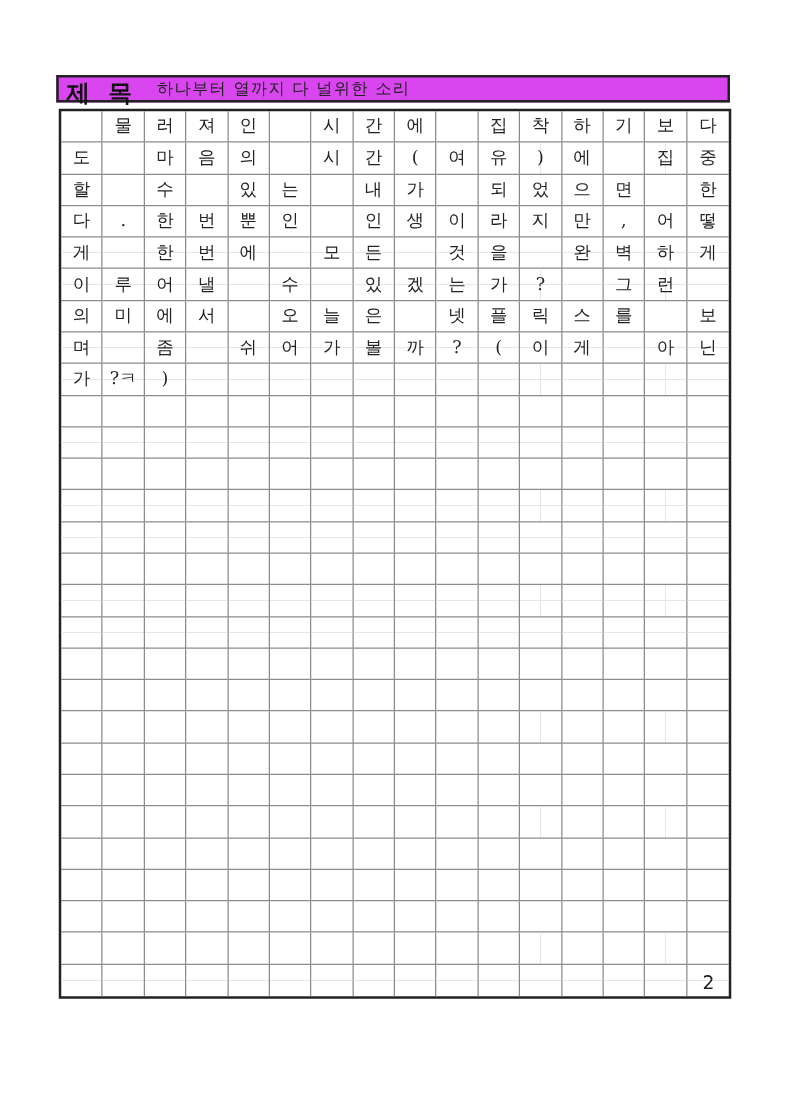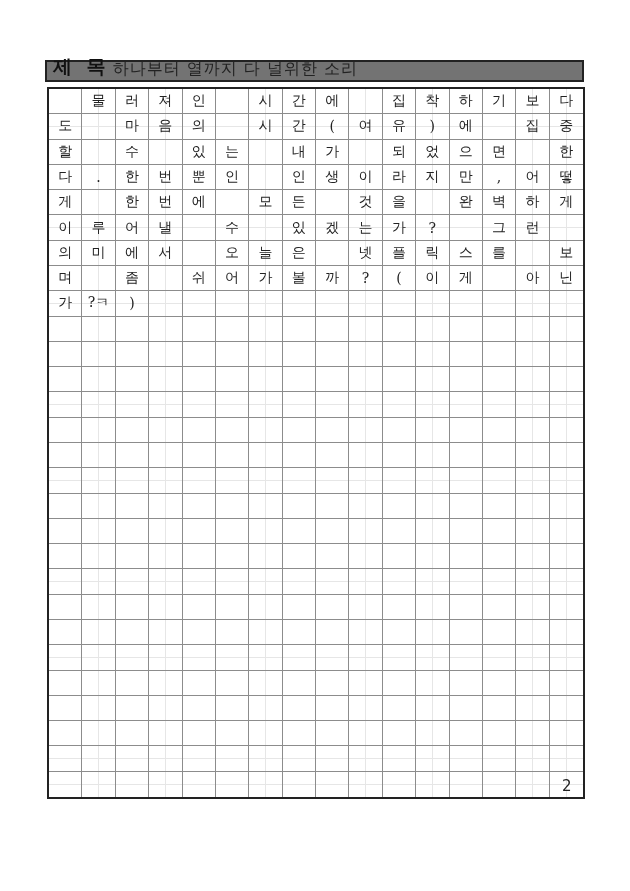--- a/index.html
+++ b/index.html
@@ -1,19 +1,19 @@
 <!DOCTYPE html>
 <html><head>
 <meta charset="utf-8">
 <style>
   html,body{margin:0;padding:0;background:#ffffff;}
   body{width:630px;height:891px;position:relative;overflow:hidden;font-family:"DejaVu Sans",sans-serif;}
-  .title-box{position:absolute;left:45px;top:60px;width:539px;height:22px;border:2px solid #222;background:#737373;box-sizing:border-box;display:flex;align-items:flex-end;}
+  .title-box{position:absolute;left:45px;top:60px;width:539px;height:22px;border:2px solid #222;background:#d946ef;box-sizing:border-box;display:flex;align-items:flex-start;}
   .title-label{font-family:"DejaVu Sans",sans-serif;font-weight:bold;font-size:19px;color:#111;margin-left:6px;letter-spacing:4px;}
-  .title-text{font-family:"DejaVu Serif",serif;font-size:16px;color:#222;margin-left:3px;letter-spacing:1px;}
+  .title-text{font-family:"DejaVu Serif",serif;font-size:13px;color:#222;margin-left:16px;letter-spacing:1px;}
   .grid{position:absolute;left:47px;top:87px;width:538px;height:712px;border:2px solid #222;box-sizing:border-box;display:grid;grid-template-columns:repeat(16,1fr);grid-template-rows:repeat(28,1fr);}
   .cell{border-right:1px solid #8c8c8c;border-bottom:1px solid #8c8c8c;position:relative;display:flex;align-items:center;justify-content:center;font-family:"DejaVu Serif",serif;font-size:14px;color:#222;
     background-image:linear-gradient(to right,transparent 49.5%,#e6e6e6 49.5%,#e6e6e6 50.5%,transparent 50.5%),linear-gradient(to bottom,transparent 49.5%,#e6e6e6 49.5%,#e6e6e6 50.5%,transparent 50.5%);}
   .cell.c16{border-right:none;}
   .cell.r28{border-bottom:none;}
   .page-num{position:absolute;left:562px;top:777px;font-family:"DejaVu Sans",sans-serif;font-size:15px;color:#222;}
 </style>
 </head>
 <body>
 

